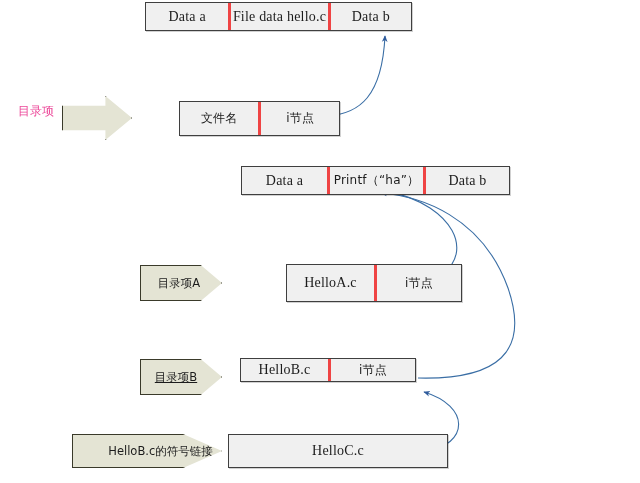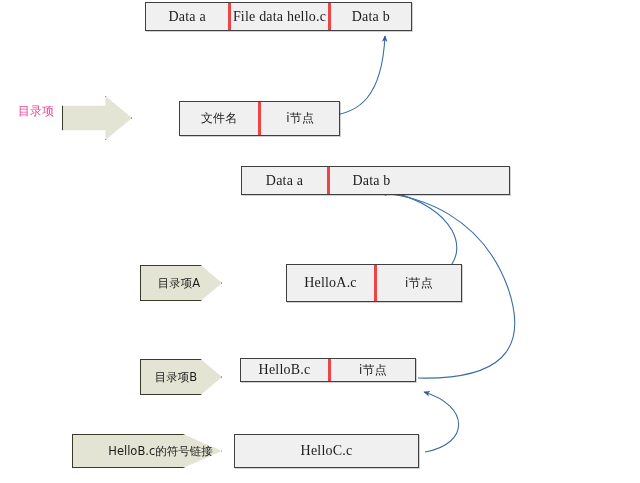--- a/index.html
+++ b/index.html
@@ -121,42 +121,43 @@
 
   <div class="block-arrow arrow-right" style="left:62px; top:96px; width:70px; height:44px;"></div>
 
   <div class="record" style="left:151px; top:101px; width:161px; height:35px;margin-left:28px;">
     <div class="cell cjk" style="width:87px;">文件名</div>
     <div class="cell cjk" style="width:89px;">i节点</div>
   </div>
 
   <div class="record" style="left:241px; top:166px; width:269px; height:29px;">
     <div class="cell" style="width:85px;">Data a</div>
+    <div class="cell cjk" style="width:96px;">Printf（“ha”）</div>
     <div class="cell" style="width:86px;">Data b</div>
   </div>
 
   <div class="block-arrow pentagon-right" style="left:140px; top:265px; width:82px; height:36px;">
     <span style="margin-right:4px;">目录项A</span>
   </div>
 
   <div class="record" style="left:242px; top:264px; width:176px; height:38px;margin-left:44px;">
     <div class="cell" style="width:88px;">HelloA.c</div>
     <div class="cell cjk" style="width:88px;">i节点</div>
   </div>
 
   <div class="block-arrow pentagon-right" style="left:140px; top:359px; width:82px; height:36px;">
-    <span style="margin-right:10px;">目录项B</span>
+    <span style="margin-right:10px;text-decoration:underline;">目录项B</span>
   </div>
 
   <div class="record" style="left:240px; top:358px; width:176px; height:24px;">
     <div class="cell" style="width:88px;">HelloB.c</div>
     <div class="cell cjk" style="width:88px;">i节点</div>
   </div>
 
   <div class="block-arrow pentagon-right" style="left:72px; top:434px; width:150px; height:34px;">
     <span style="margin-right:14px;padding-left:41px;">HelloB.c的符号链接</span>
   </div>
 
-  <div class="record" style="left:234px; top:434px; width:185px; height:34px;">
+  <div class="record" style="left:228px; top:434px; width:220px; height:34px;">
     <div class="cell" style="width:100%;">HelloC.c</div>
   </div>
 
 </div>
 
 </body></html>

